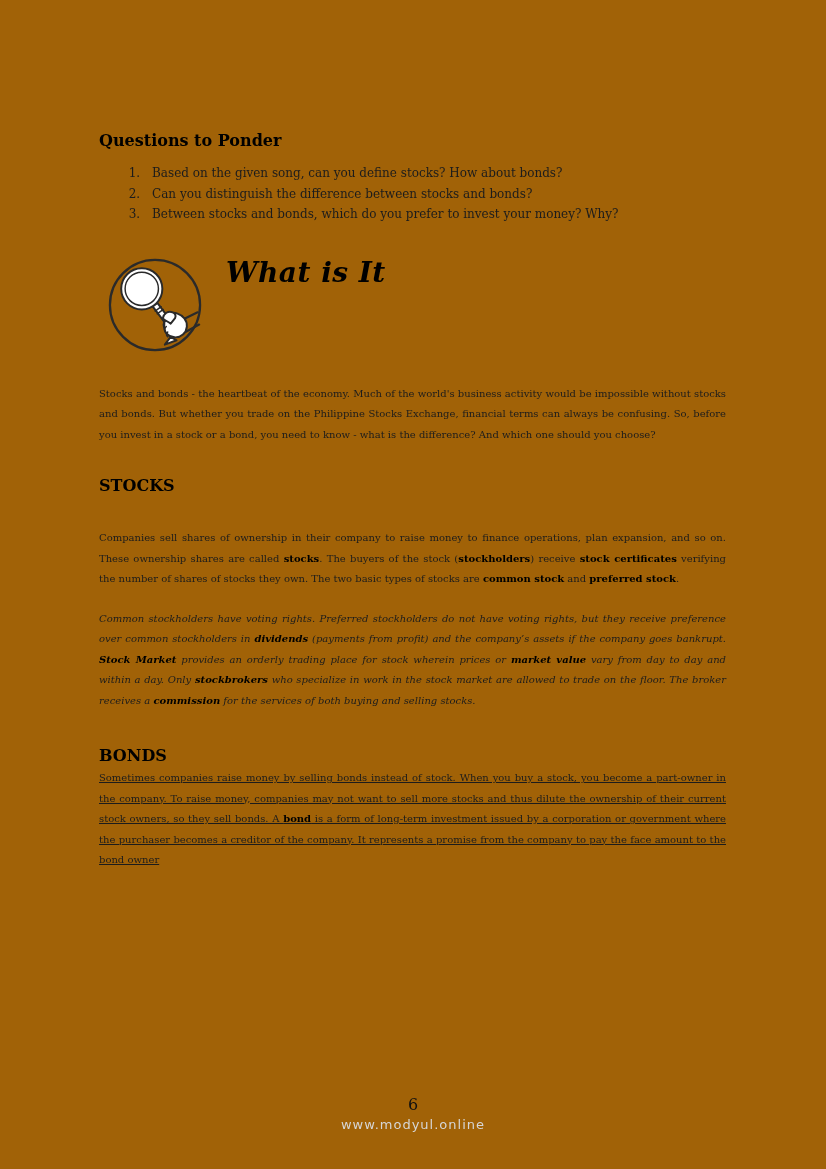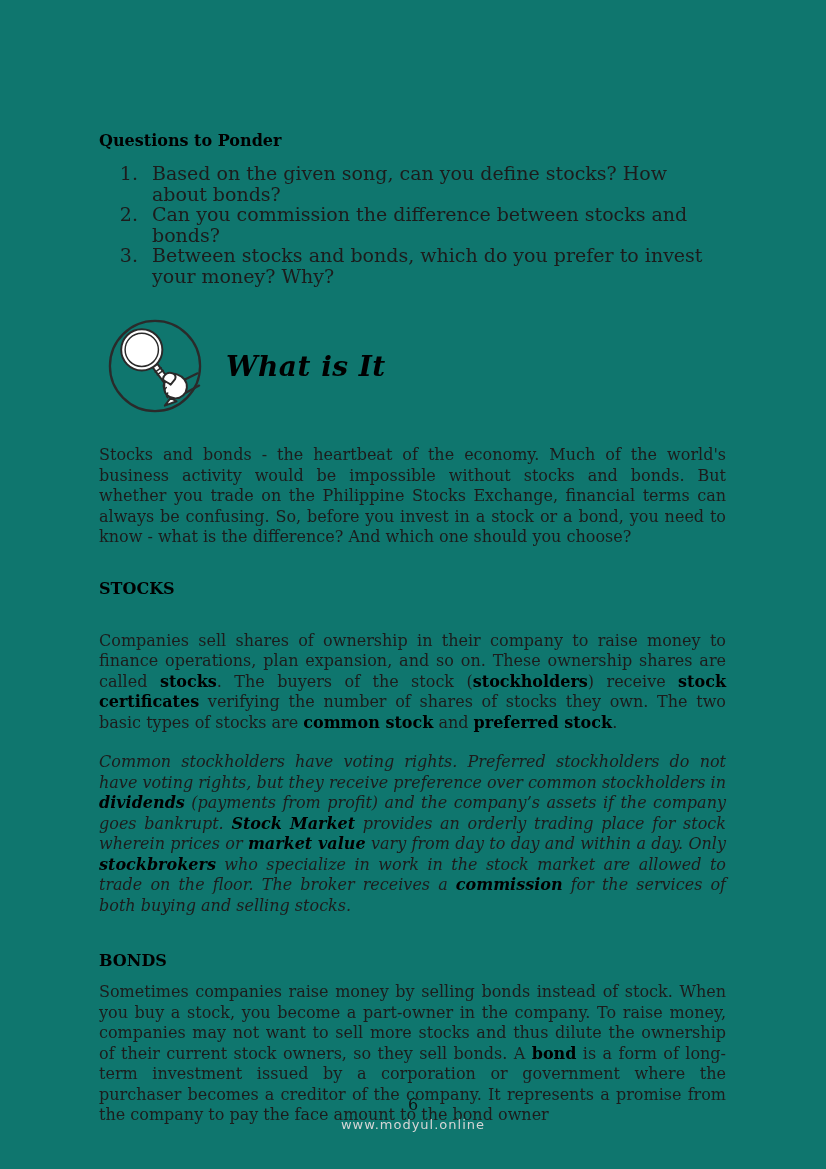--- a/index.html
+++ b/index.html
@@ -6,21 +6,21 @@
   html, body { background: #ffffff; }
   body {
     font-family: "DejaVu Serif", serif;
     color: #1c1c1c;
     -webkit-font-smoothing: antialiased;
   }
   .page {
     position: relative;
     width: 826px;
     height: 1169px;
-    background: #0f766e;
+    background: #a16207;
     overflow: hidden;
   }
   .content {
     position: absolute;
     left: 99px;
     top: 0;
     width: 627px;
   }
   .section-heading {
     font-weight: bold;
@@ -28,57 +28,57 @@
     line-height: 19px;
     color: #000000;
   }
   .questions-heading { margin-top: 131px; }
   .q-list {
     margin-top: 13px;
     padding-left: 45px;
     list-style-type: decimal;
   }
   .q-list li {
-    font-size: 19px;
+    font-size: 12px;
     line-height: 20.5px;
     padding-left: 8px;
   }
   .what-row {
     margin-top: 31px;
     display: flex;
-    align-items: center;
+    align-items: flex-start;
   }
   .what-icon {
     width: 98px;
     height: 98px;
     margin-left: 7px;
     flex: none;
   }
   .what-title {
     font-size: 28px;
     font-weight: bold;
     font-style: italic;
     color: #000000;
     margin-left: 22px;
     letter-spacing: 0.5px;
   }
   p.body {
-    font-size: 16px;
+    font-size: 10px;
     line-height: 20.5px;
     text-align: justify;
     color: #1c1c1c;
   }
   p.body b { color: #000000; }
   .p-intro-1 { margin-top: 30px; }
   .p-intro-2 { margin-top: 8px; }
   .stocks-heading { margin-top: 31px; }
   .p-stocks-1 { margin-top: 33px; }
   .p-stocks-2 { margin-top: 19px; font-style: italic; }
   .bonds-heading { margin-top: 35px; }
-  .p-bonds-1 { margin-top: 12px; }
+  .p-bonds-1 { margin-top: 3px; text-decoration: underline; }
   .footer {
     position: absolute;
     left: 0;
     width: 826px;
     top: 1095px;
     text-align: center;
   }
   .page-number {
     font-size: 16px;
     color: #111111;
@@ -114,21 +114,21 @@
 </head>
 <body>
 
 <div class="page">
   <div class="content">
 
     <div class="section-heading questions-heading">Questions to Ponder</div>
 
     <ol class="q-list">
       <li>Based on the given song, can you define stocks? How about bonds?</li>
-      <li>Can you commission the difference between stocks and bonds?</li>
+      <li>Can you distinguish the difference between stocks and bonds?</li>
       <li>Between stocks and bonds, which do you prefer to invest your money? Why?</li>
     </ol>
 
     <div class="what-row">
       <svg class="what-icon" viewBox="0 0 100 100" aria-hidden="true">
 
         <circle class="icon-stroke" cx="50" cy="50" r="46"></circle>
 
         <path class="icon-fill-white" d="M47.6,51.4 L52.4,47.8 L65.4,65.2 L60.6,68.8 Z"></path>
         <line class="icon-thin" x1="50.2" y1="56.2" x2="56.3" y2="51.7"></line>

